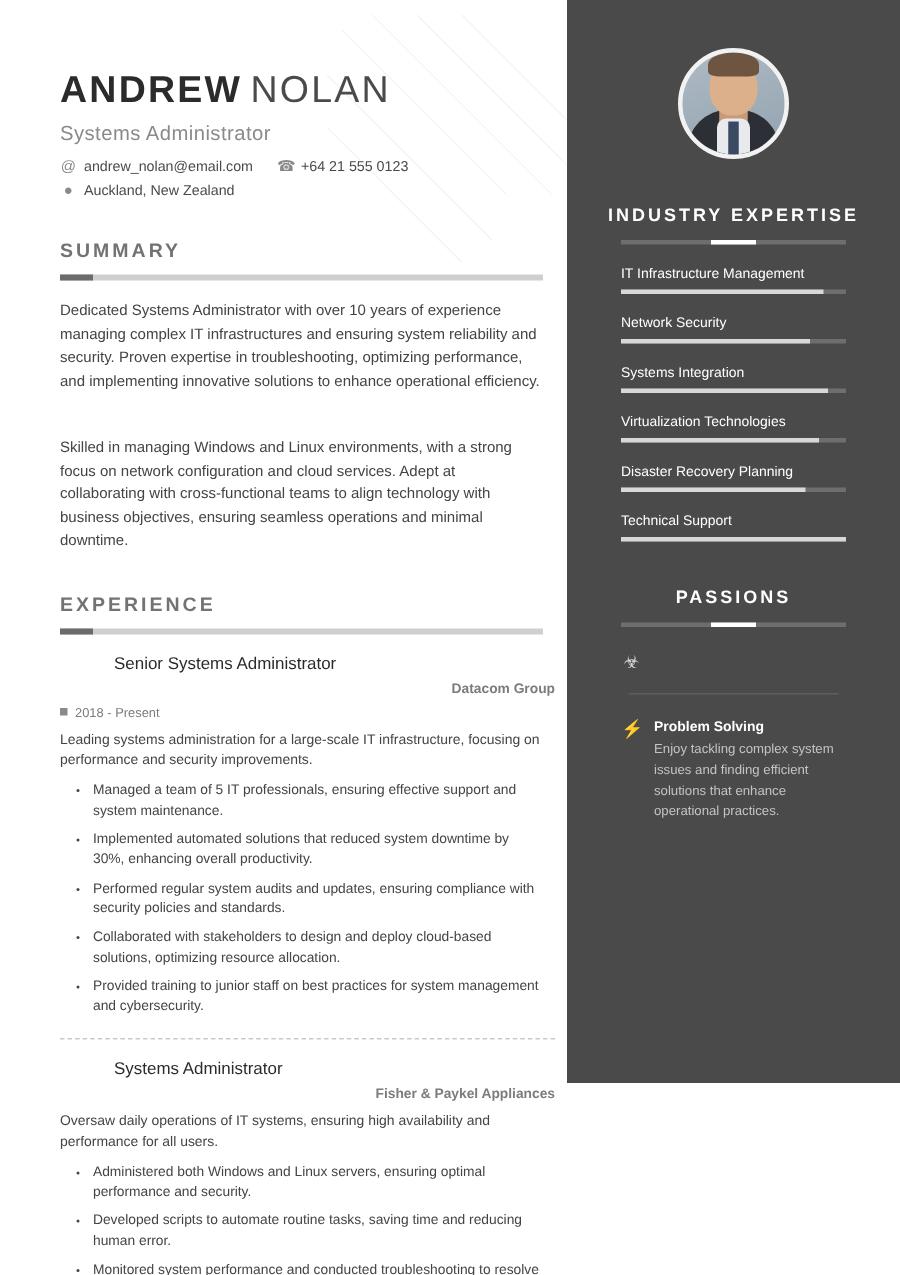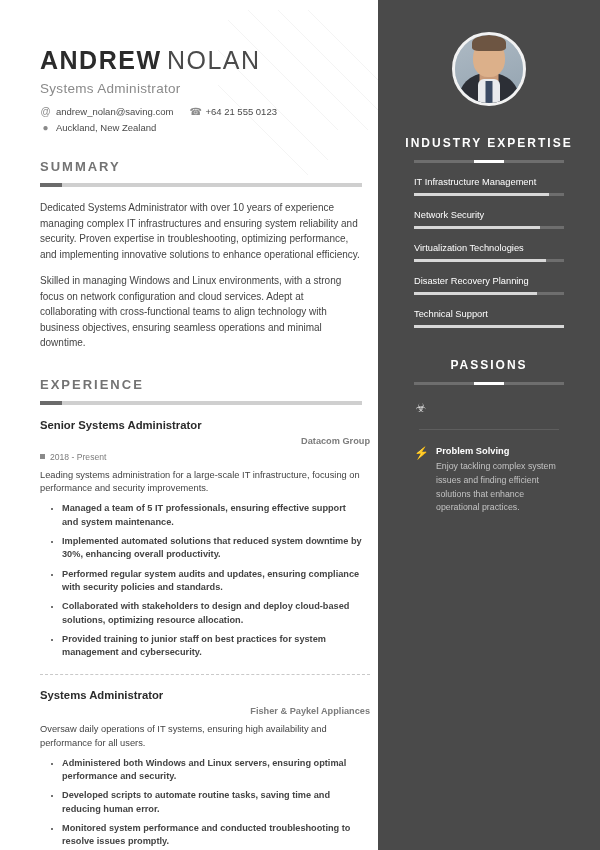--- a/index.html
+++ b/index.html
@@ -8,21 +8,21 @@
     font-family: "Liberation Sans", sans-serif;
     background: #ffffff;
     overflow: hidden;
   }
   .page { position: relative; width: 600px; height: 850px; display: flex; background: #fff; }
   .left-col {
     width: 378px; height: 850px; background: #ffffff;
     padding: 28px 30px 16px 40px; position: relative; overflow: hidden;
   }
   .right-col {
-    width: 222px; height: 850px; background: #4a4a4a;
+    width: 222px; height: 722px; background: #4a4a4a;
     padding: 0; position: relative; overflow: hidden;
   }
 
   
   .name { margin-top: 18px; letter-spacing: 1px; }
   .name .first {
     font-size: 25px; font-weight: bold; color: #2b2b2b; letter-spacing: 1.5px;
   }
   .name .last {
     font-size: 25px; font-weight: normal; color: #4a4a4a; letter-spacing: 1.5px;
@@ -42,30 +42,30 @@
   .sec-head {
     font-size: 13px; font-weight: bold; color: #737373;
     letter-spacing: 2px; margin-top: 26px;
   }
   .rule { position: relative; height: 4px; margin-top: 9px; width: 322px; background: #cfcfcf; }
   .rule .dark { position: absolute; left: 0; top: 0; height: 4px; width: 22px; background: #6b6b6b; }
 
   .para {
     font-size: 10px; color: #444; line-height: 1.55; margin-top: 13px; width: 320px;
   }
-  .para + .para { margin-top: 11px; }
+  .para + .para { margin-top: 29px; }
 
   
   .job { margin-top: 14px; width: 330px; }
-  .job-name { font-size: 11.3px; font-weight: bold; color: #2b2b2b; }
+  .job-name { font-size: 11.3px; font-weight: normal; color: #2b2b2b; margin-left: 36px; }
   .company { font-size: 9.2px; font-weight: bold; color: #7c7c7c; margin-top: 5px; text-align: right; }
   .dates { font-size: 8.6px; color: #7c7c7c; margin-top: 6px; display: flex; align-items: center; gap: 5px; }
   .dates .sq { width: 5px; height: 5px; background: #8a8a8a; display: inline-block; }
   .job-desc { font-size: 9.3px; color: #444; line-height: 1.5; margin-top: 7px; width: 320px; }
-  ul.bullets { margin-top: 6px; padding-left: 22px; font-weight: bold; }
+  ul.bullets { margin-top: 6px; padding-left: 22px; }
   ul.bullets li {
     font-size: 9.2px; color: #444; line-height: 1.45; margin-bottom: 6px; width: 300px;
   }
   ul.bullets li::marker { font-size: 8px; }
   .dash-sep {
     margin-top: 14px; width: 330px; border-top: 1px dashed #c9c9c9; height: 0;
   }
 
   
   .photo-wrap { display: flex; justify-content: center; margin-top: 32px; }
@@ -143,21 +143,21 @@
     <div class="name">
       <span class="first">ANDREW</span>
       <span class="last">NOLAN</span>
     </div>
 
     <div class="job-title">Systems Administrator</div>
 
     <div class="contact-row">
       <div class="contact-item">
         <span class="ic">@</span>
-        <span>andrew_nolan@saving.com</span>
+        <span>andrew_nolan@email.com</span>
       </div>
       <div class="contact-item">
         <span class="ic">☎</span>
         <span>+64 21 555 0123</span>
       </div>
     </div>
 
     <div class="contact-row contact-row2">
       <div class="contact-item">
         <span class="ic">●</span>
@@ -235,20 +235,26 @@
             <i style="width:90%"></i>
           </div>
       </div>
       <div class="skill">
         <div class="skill-name">Network Security</div>
         <div class="skill-bar">
             <i style="width:84%"></i>
           </div>
       </div>
       <div class="skill">
+        <div class="skill-name">Systems Integration</div>
+        <div class="skill-bar">
+            <i style="width:92%"></i>
+          </div>
+      </div>
+      <div class="skill">
         <div class="skill-name">Virtualization Technologies</div>
         <div class="skill-bar">
             <i style="width:88%"></i>
           </div>
       </div>
       <div class="skill">
         <div class="skill-name">Disaster Recovery Planning</div>
         <div class="skill-bar">
             <i style="width:82%"></i>
           </div>

